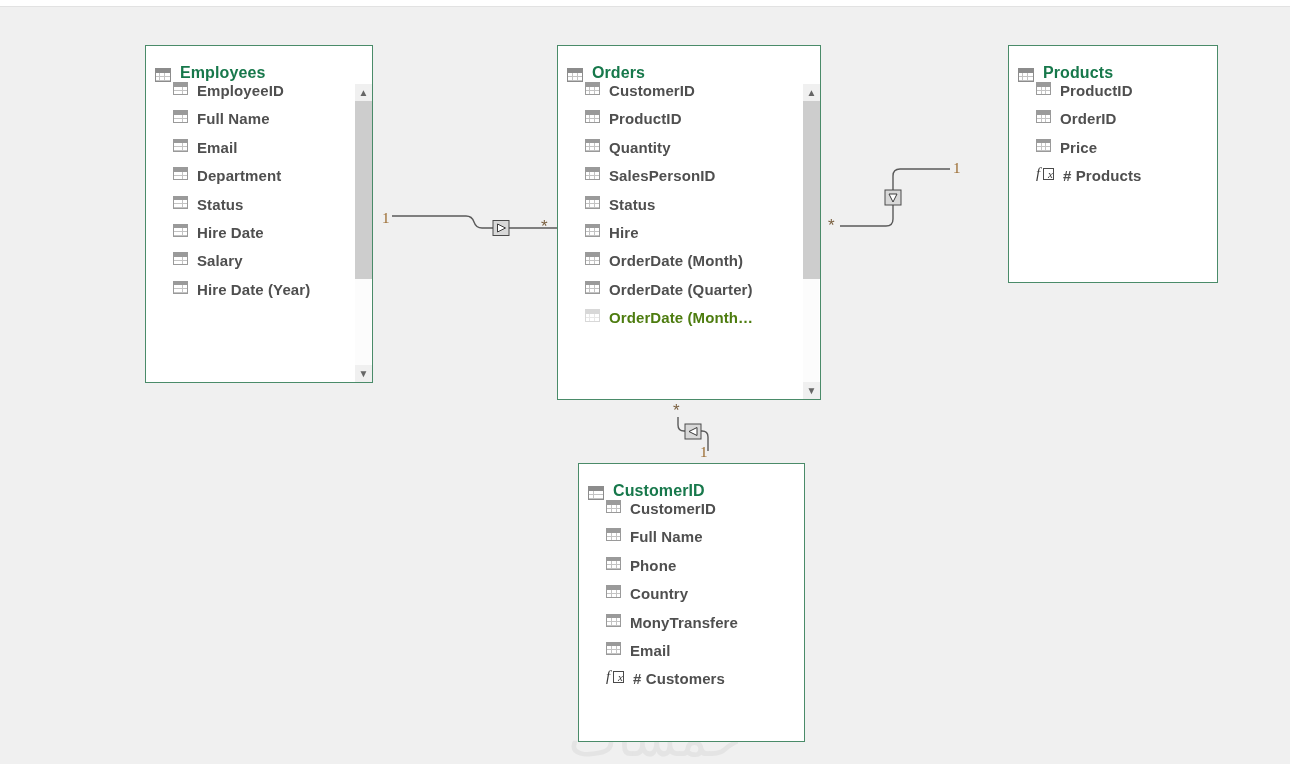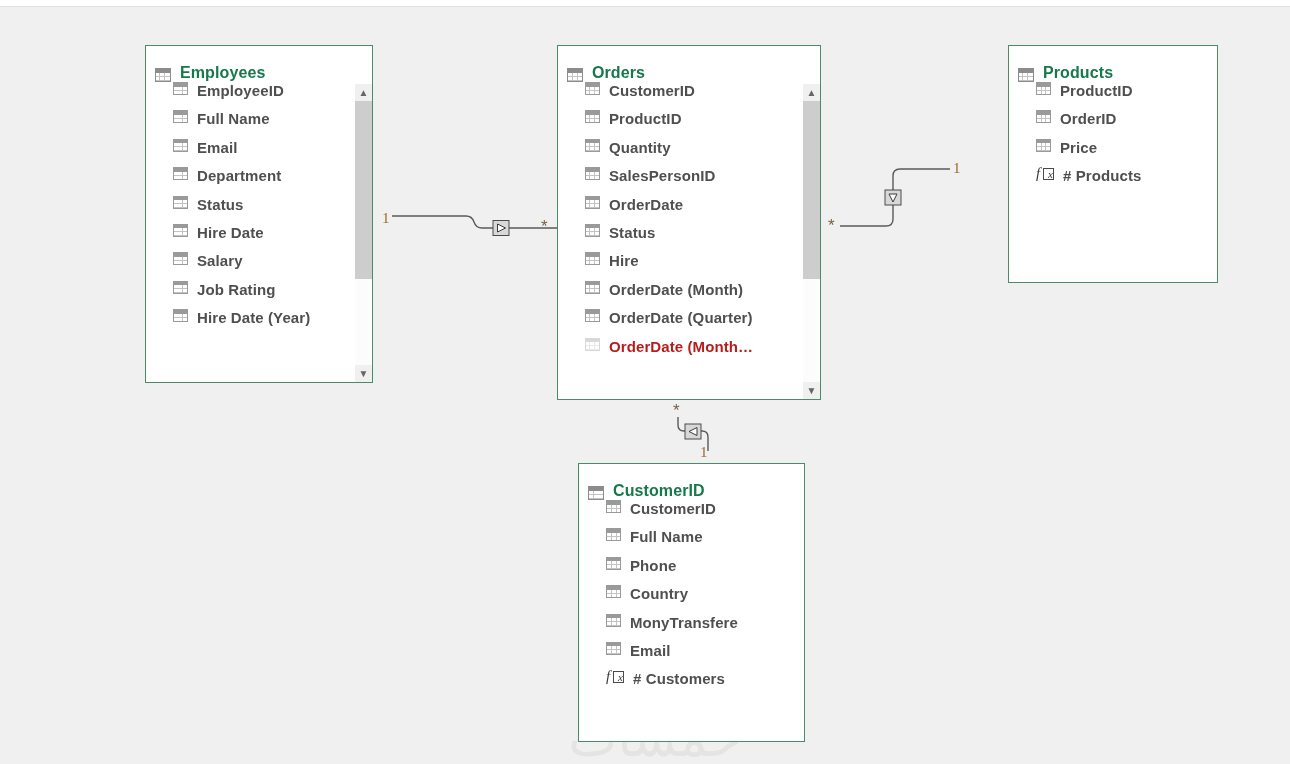--- a/index.html
+++ b/index.html
@@ -73,21 +73,21 @@
     height: 28.4px;
     gap: 9px;
   }
   .field-label {
     color: #4f4f4f;
     font-size: 15px;
     font-weight: bold;
     white-space: nowrap;
     letter-spacing: .1px;
   }
-  .field.faded .field-label { color: #b91c1c; }
+  .field.faded .field-label { color: #4d7c0f; }
   .field.faded .ico-grid { opacity: .38; }
 
   
   .ico-grid {
     width: 15px; height: 13px;
     flex: 0 0 auto;
     position: relative;
     background: #ffffff;
     border: 1px solid #9a9a9a;
     overflow: hidden;
@@ -231,24 +231,20 @@
       <div class="field">
         <span class="ico-grid"></span>
         <span class="field-label">Hire Date</span>
       </div>
       <div class="field">
         <span class="ico-grid"></span>
         <span class="field-label">Salary</span>
       </div>
       <div class="field">
         <span class="ico-grid"></span>
-        <span class="field-label">Job Rating</span>
-      </div>
-      <div class="field">
-        <span class="ico-grid"></span>
         <span class="field-label">Hire Date (Year)</span>
       </div>
     </div>
     <div class="sbar" style="top:38px; height:298px;">
       <div class="arrow up">▲</div>
       <div class="track">
         <div class="thumb" style="top:0px; height:178px;"></div>
       </div>
       <div class="arrow down">▼</div>
     </div>
@@ -268,24 +264,20 @@
         <span class="ico-grid"></span>
         <span class="field-label">ProductID</span>
       </div>
       <div class="field">
         <span class="ico-grid"></span>
         <span class="field-label">Quantity</span>
       </div>
       <div class="field">
         <span class="ico-grid"></span>
         <span class="field-label">SalesPersonID</span>
-      </div>
-      <div class="field">
-        <span class="ico-grid"></span>
-        <span class="field-label">OrderDate</span>
       </div>
       <div class="field">
         <span class="ico-grid"></span>
         <span class="field-label">Status</span>
       </div>
       <div class="field">
         <span class="ico-grid"></span>
         <span class="field-label">Hire</span>
       </div>
       <div class="field">

